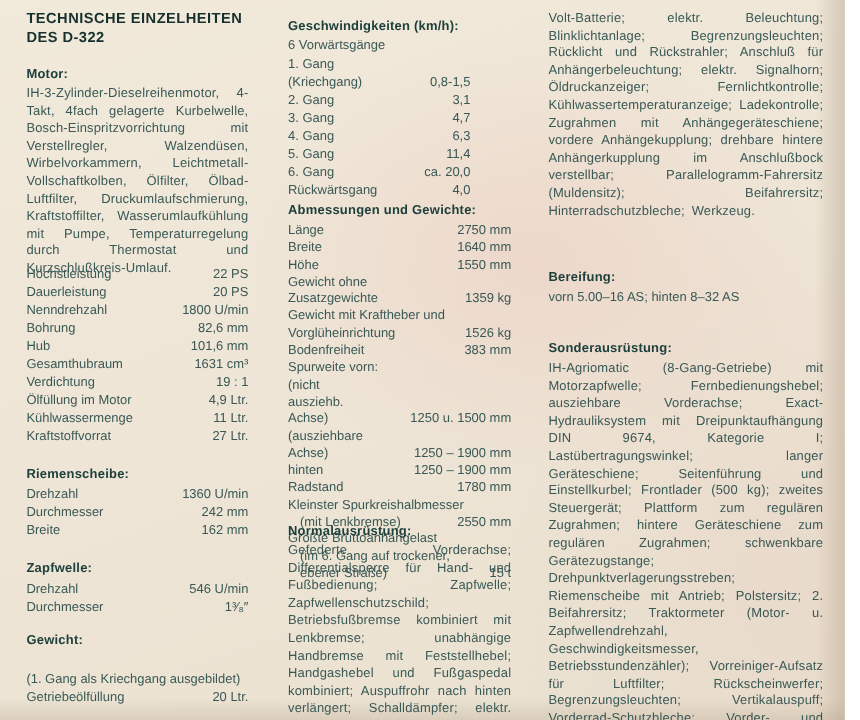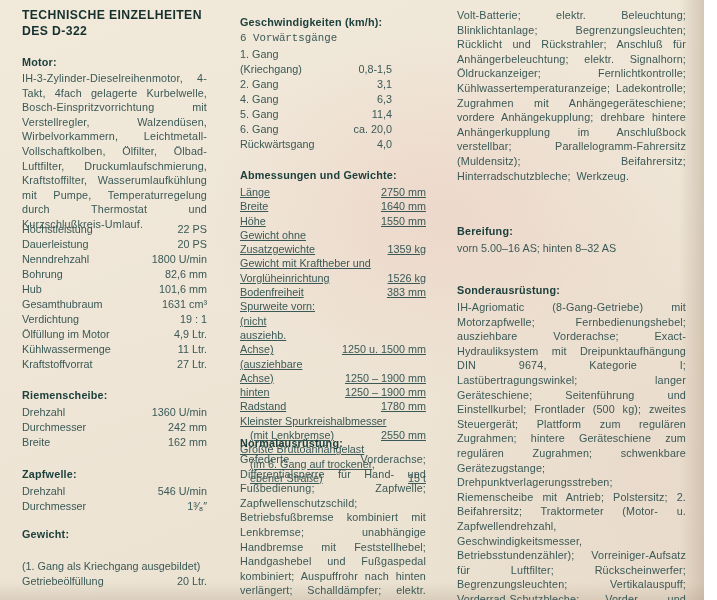--- a/index.html
+++ b/index.html
@@ -45,21 +45,21 @@
   }
   .row {
     display: flex;
     justify-content: space-between;
     align-items: flex-end;
     line-height: 15px;
     gap: 34px;
   }
   .row .val { white-space: nowrap; text-align: right; }
   .row.indent { padding-left: 10px; }
-  .dims .row { line-height: 14.3px; text-decoration: underline; }
+  .dims .row { line-height: 14.3px; }
   .speeds-table { width: 152px; }
   .plain-line { line-height: 15px; }
 </style>
 </head>
 <body>
 
 <div class="page">
 
   <div class="col col1">
     <div class="sec title" style="top:8px;">
@@ -162,33 +162,37 @@
 
         <div class="row">
           <span class="lbl">Getriebeölfüllung</span>
           <span class="val">20 Ltr.</span>
         </div>
       </div>
   </div>
 
   <div class="col col2">
     <div class="sec heading" style="top:15px;">Geschwindigkeiten (km/h):</div>
-    <div class="sec plain-line" style="top:31px;font-family:Liberation Mono, monospace;">6 Vorwärtsgänge</div>
+    <div class="sec plain-line" style="top:31px;">6 Vorwärtsgänge</div>
     <div class="sec speeds-table" style="top:47px;">
 
         <div class="row">
           <span class="lbl">1. Gang (Kriechgang)</span>
           <span class="val">0,8-1,5</span>
         </div>
 
         <div class="row">
           <span class="lbl">2. Gang</span>
           <span class="val">3,1</span>
         </div>
 
+        <div class="row">
+          <span class="lbl">3. Gang</span>
+          <span class="val">4,7</span>
+        </div>
 
         <div class="row">
           <span class="lbl">4. Gang</span>
           <span class="val">6,3</span>
         </div>
 
         <div class="row">
           <span class="lbl">5. Gang</span>
           <span class="val">11,4</span>
         </div>

